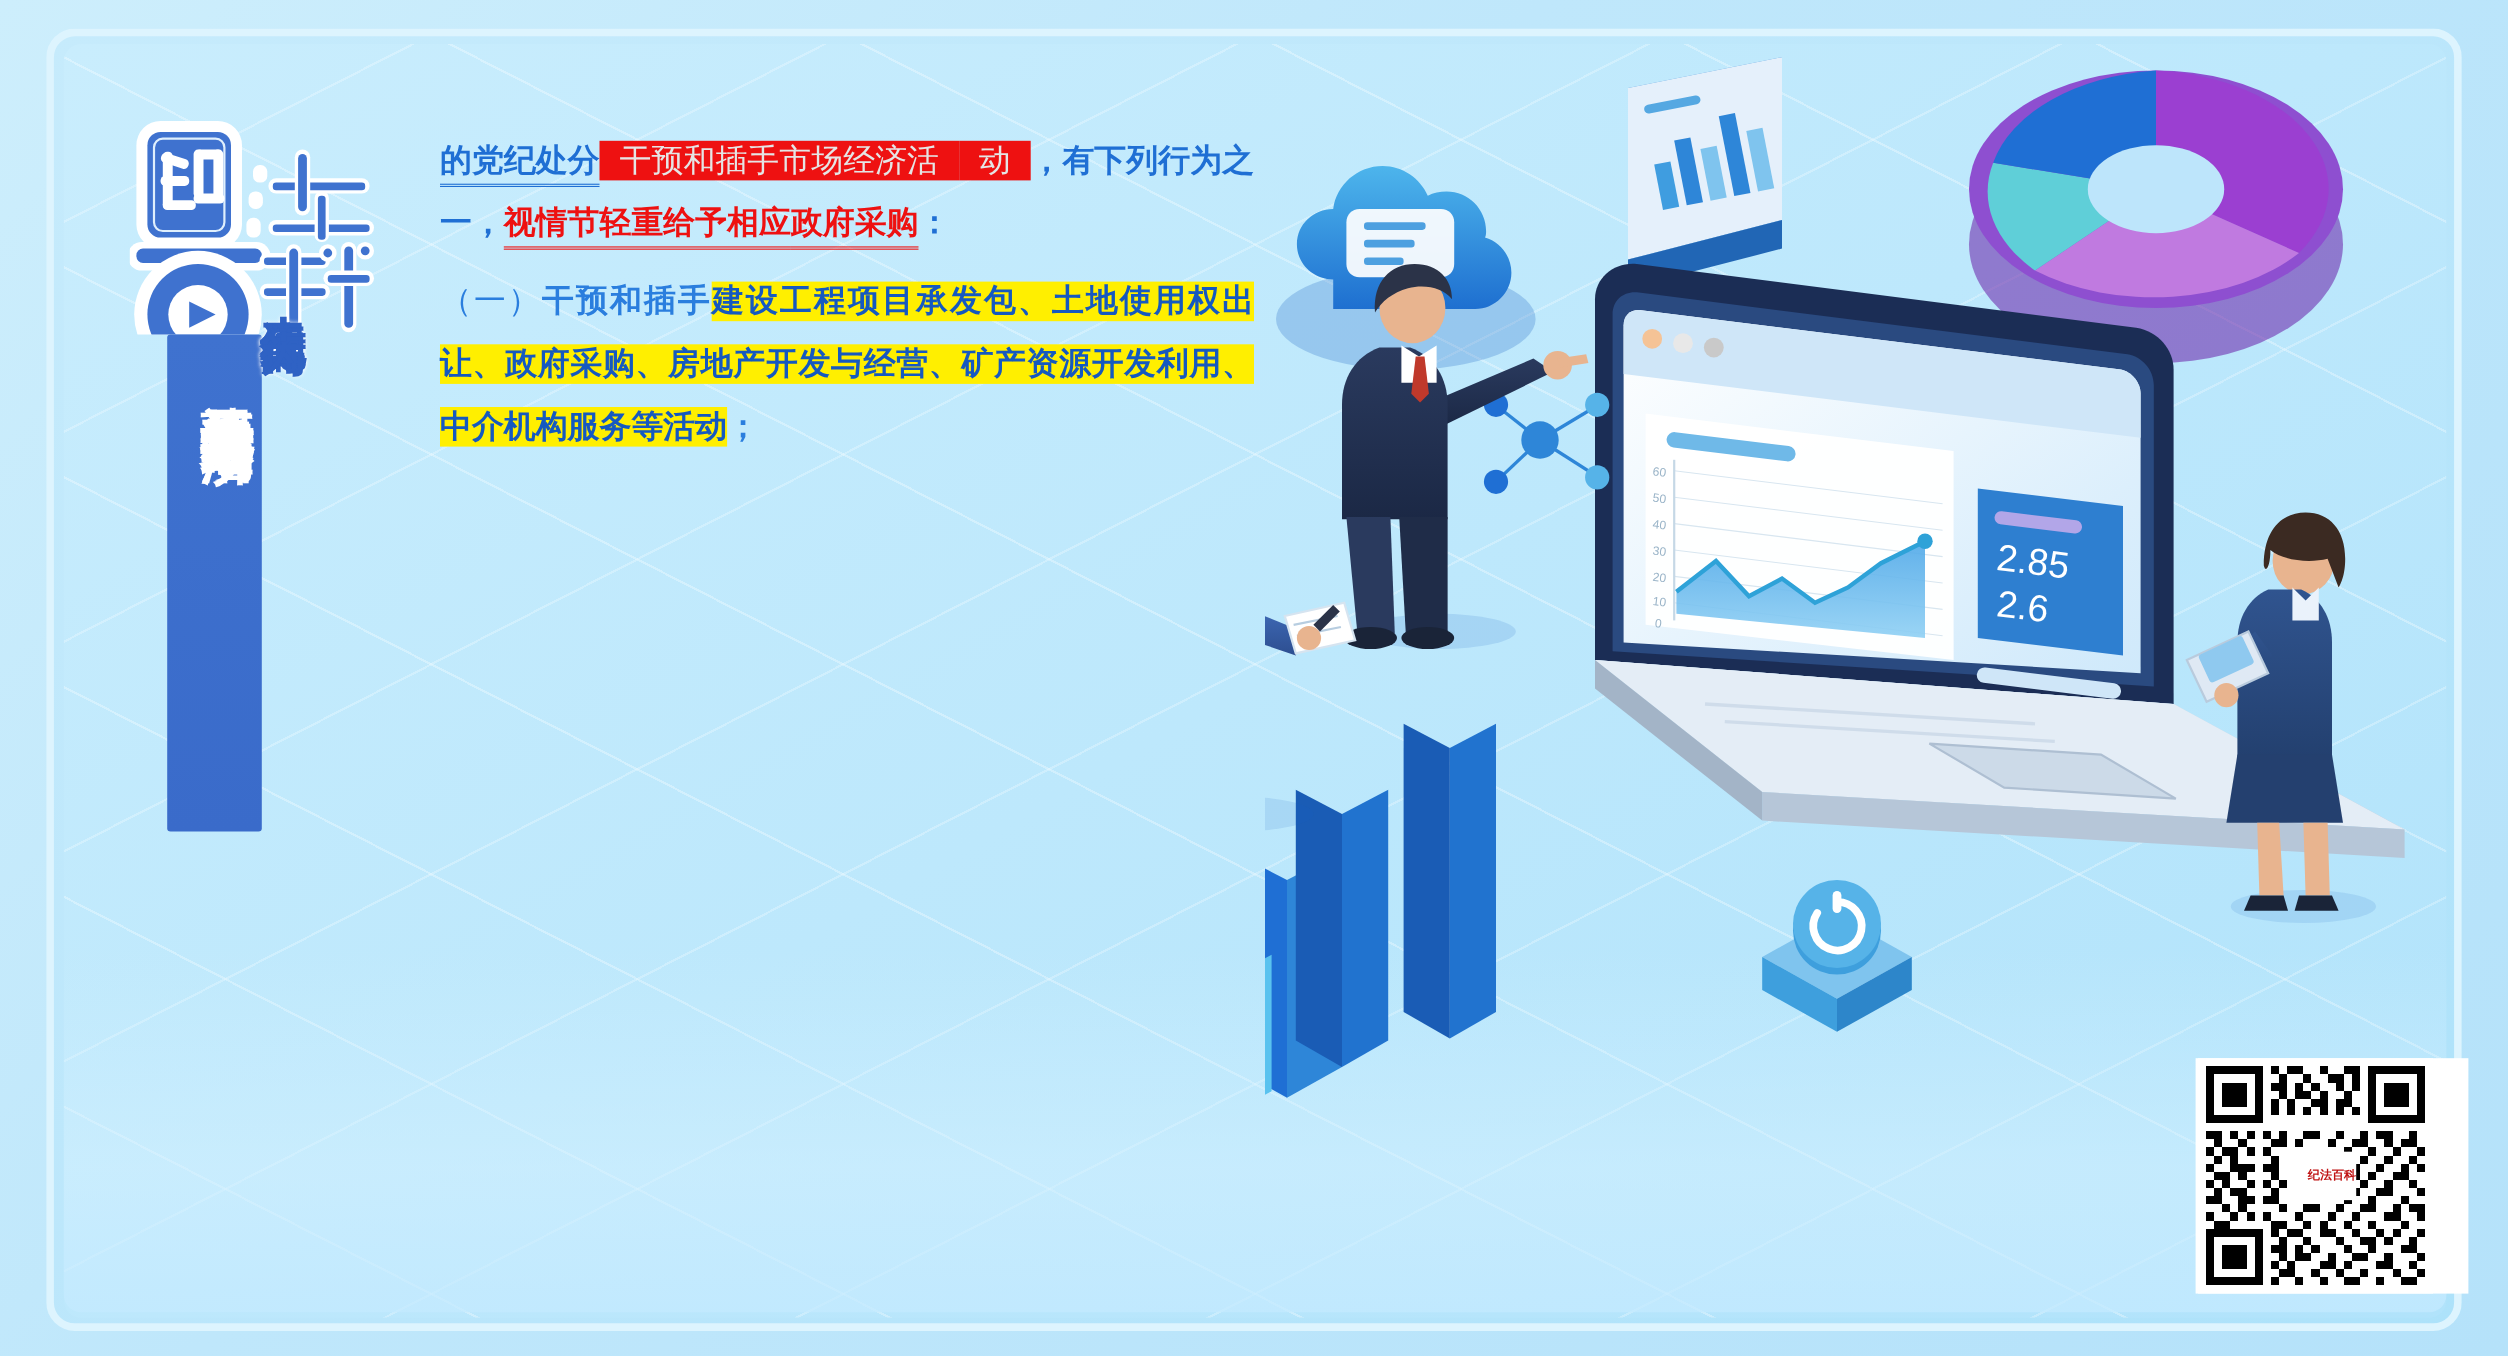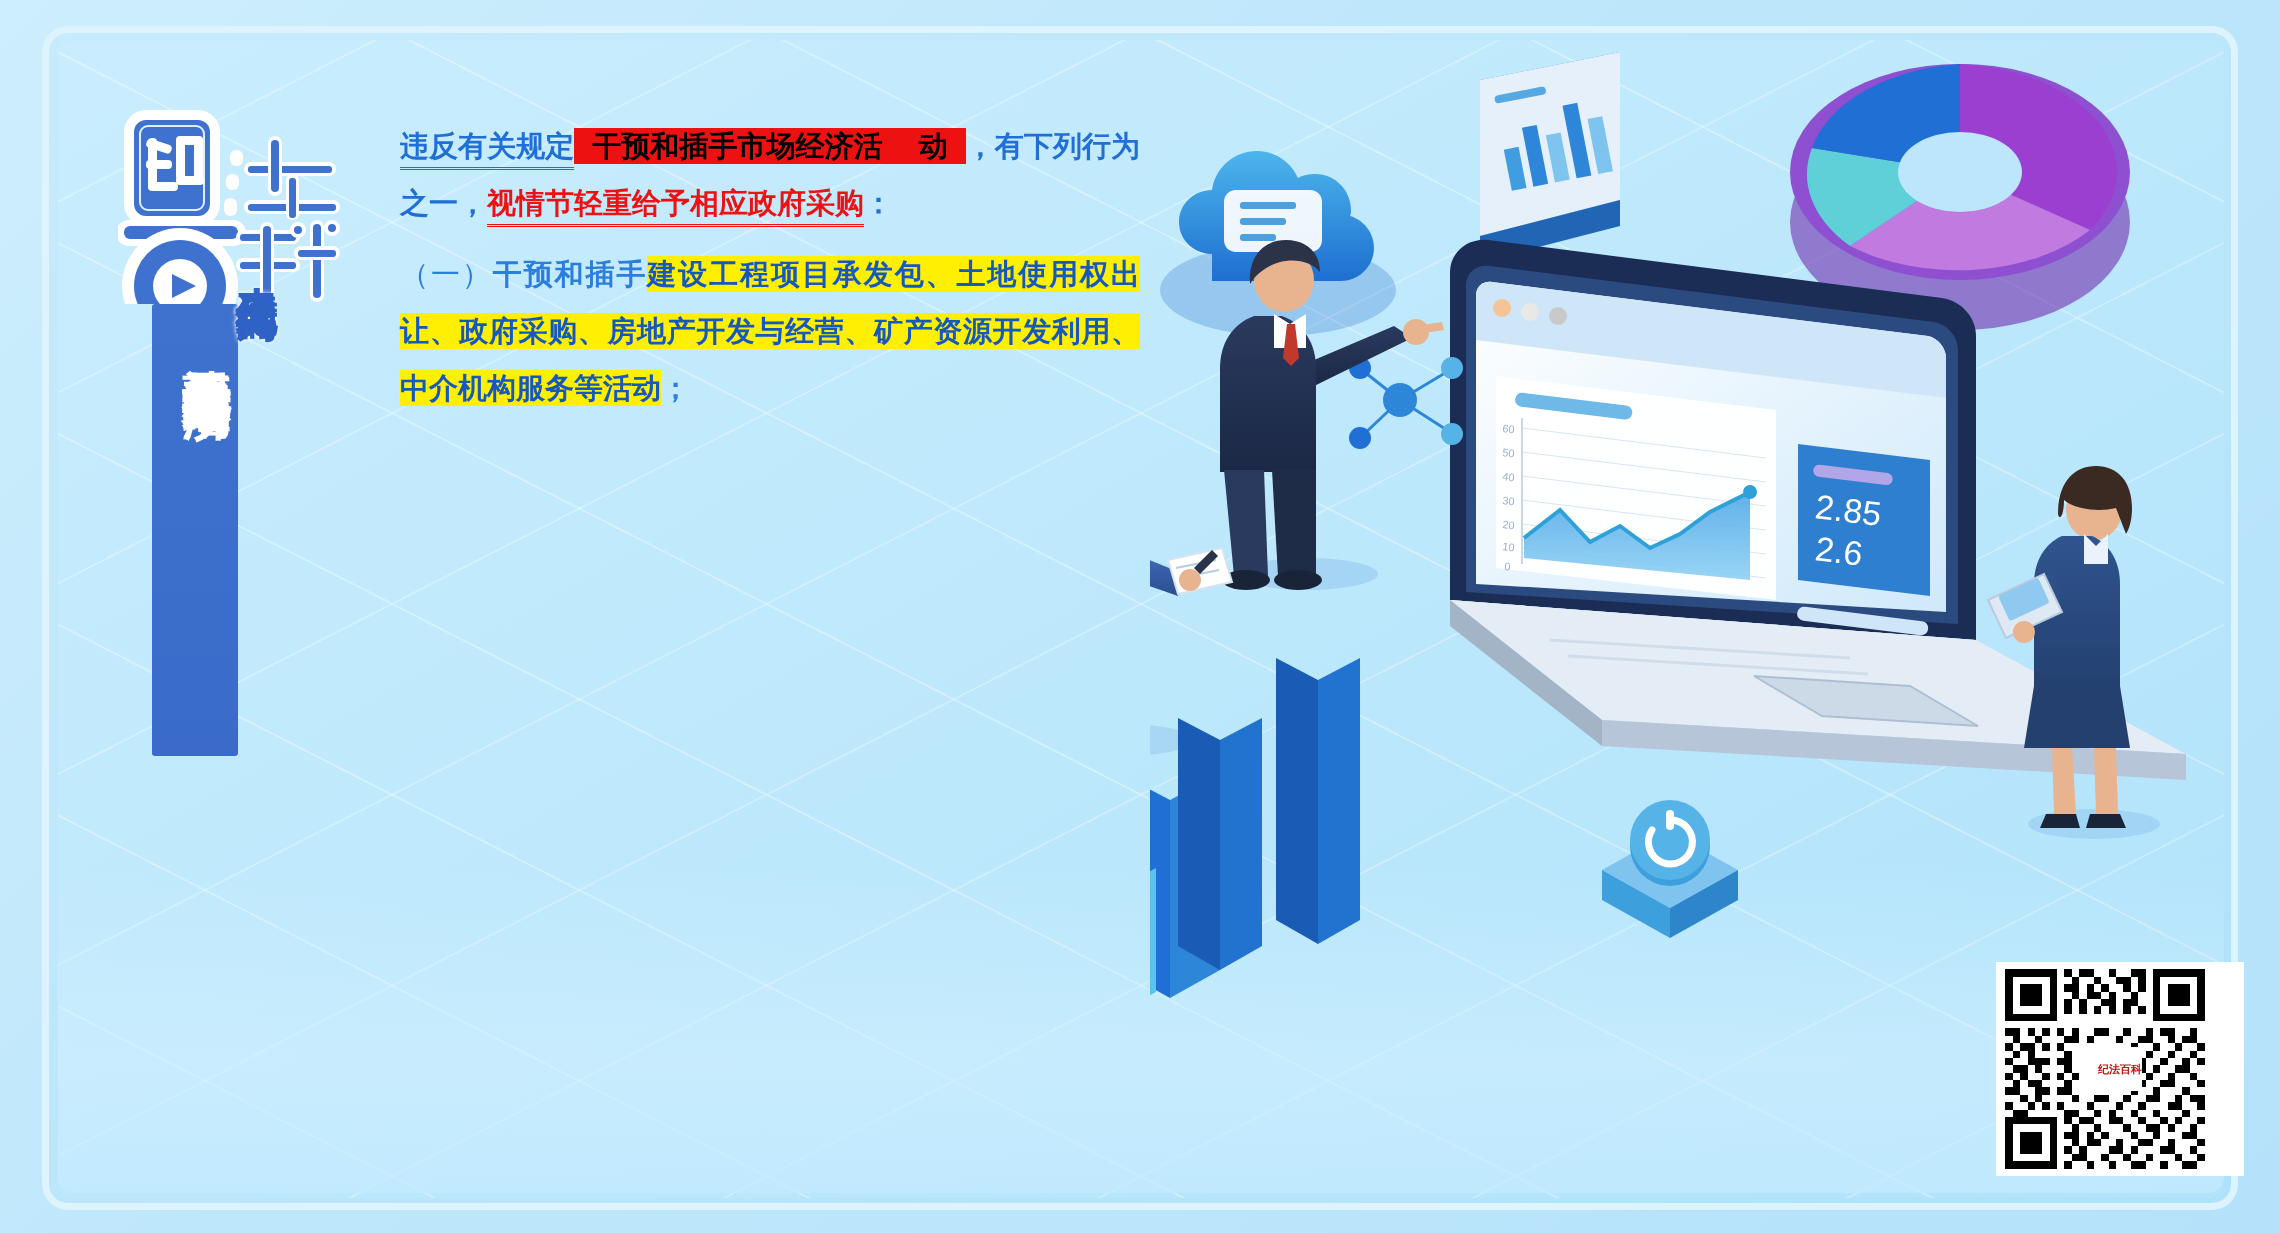--- a/index.html
+++ b/index.html
@@ -68,21 +68,21 @@
   }
 
   
   .content{position:absolute;left:400px;top:118px;width:740px;}
   .para{
     font-family:"Liberation Sans","DejaVu Sans",sans-serif;
     font-size:29px;line-height:57px;color:#1f6fd4;font-weight:bold;
     text-align:justify;
   }
   .head-line{margin:0;}
-  .mark-red{background:#ee1111;color:#000000;padding:2px 18px;font-weight:bold;}
+  .mark-red{background:#ee1111;color:#e5e5e5;padding:2px 18px;font-weight:normal;}
   .u-blue{
     color:#1f6fd4;border-bottom:3px double #1f6fd4;padding-bottom:5px;
   }
   .u-red{
     color:#ee1111;border-bottom:3px double #ee1111;padding-bottom:5px;font-weight:bold;
   }
   .hl{background:#ffef00;color:#1559c0;font-weight:bold;padding:2px 0;}
   .item{margin-top:14px;}
   .idx{color:#2a7ede;font-weight:normal;}
   .plain{color:#2a7ede;font-weight:bold;}
@@ -177,21 +177,21 @@
       </g>
     </svg>
   </div>
 
   <div class="vbar"></div>
   <div class="vtitle-main">违规干预和插手市场经济活动</div>
   <div class="vtitle-sub">违反工作纪律的行为：</div>
 
   <div class="content">
     <div class="para head-line">
-      <span class="u-blue">违反有关规定</span><span class="mark-red">干预和插手市场经济活</span><span class="mark-red">动</span><span>，有下列行为之一，</span><span class="u-red">视情节轻重给予相应</span><span class="u-red">政府采购</span><span>：</span>
+      <span class="u-blue">的党纪处分</span><span class="mark-red">干预和插手市场经济活</span><span class="mark-red">动</span><span>，有下列行为之一，</span><span class="u-red">视情节轻重给予相应</span><span class="u-red">政府采购</span><span>：</span>
     </div>
 
     <div class="para item">
       <span class="idx">（一）</span><span class="plain">干预和插手</span><span class="hl">建设工程项目承发包、土地使用权出让、政府采购、房地产开发与经营、矿产资源开发利用、中介机构服务等活动</span><span class="plain">；</span>
     </div>
 
 
 
 
   </div>

